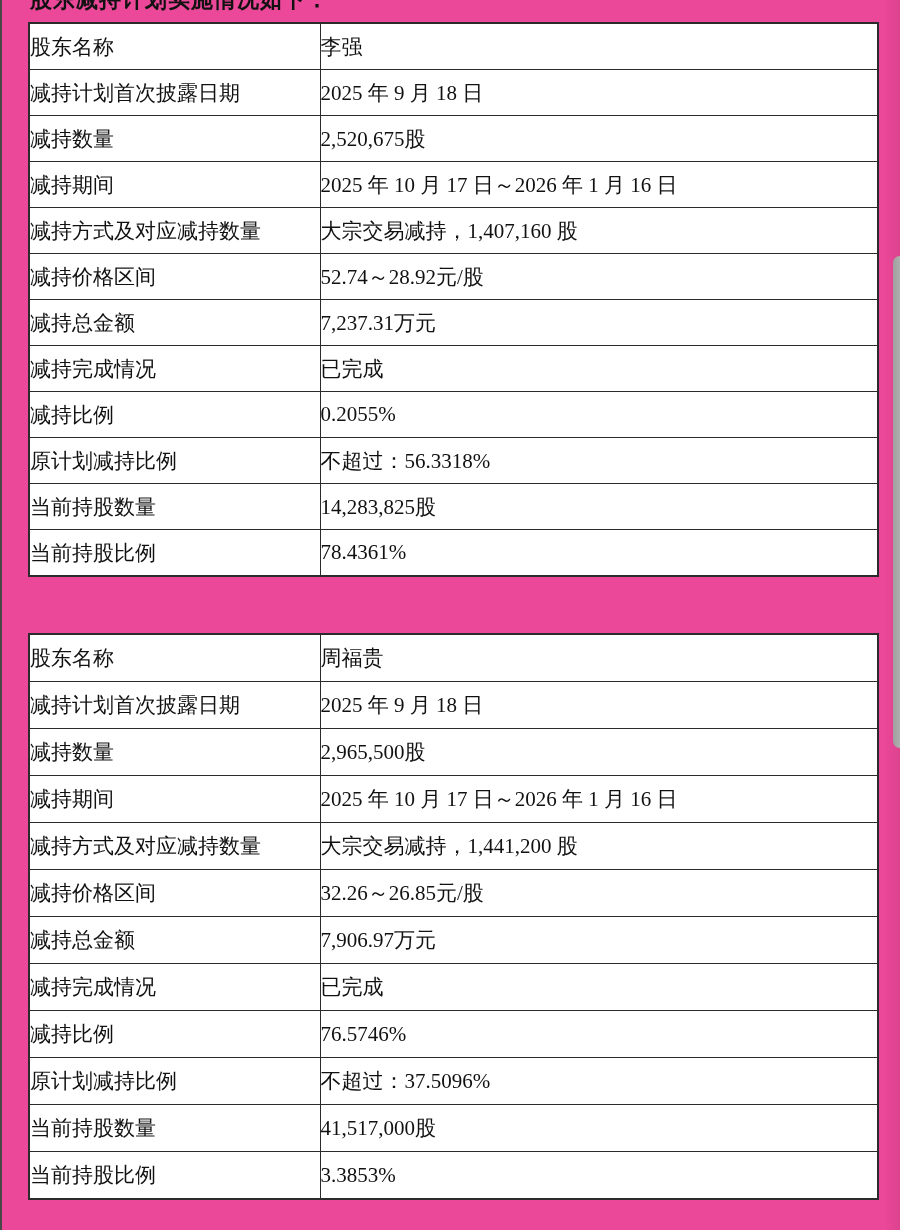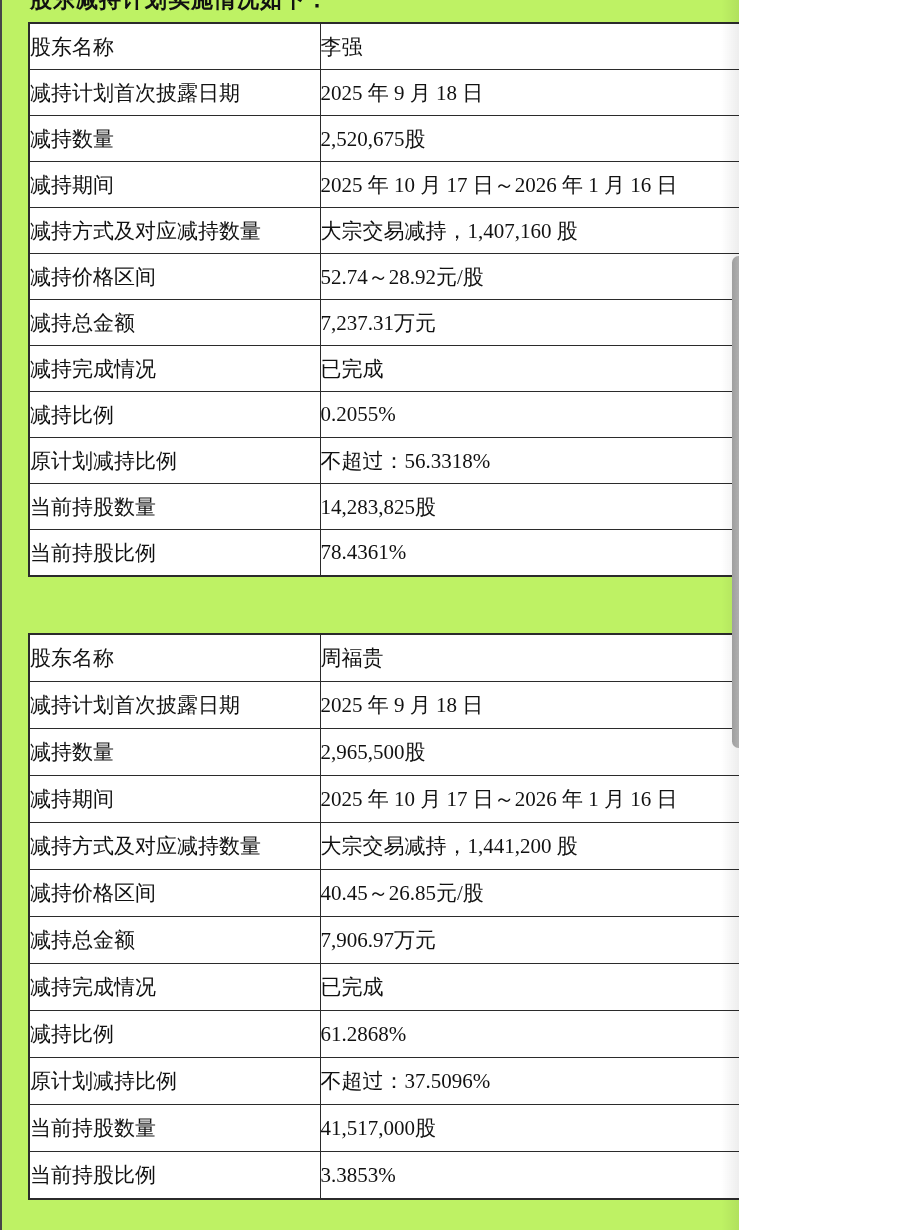--- a/index.html
+++ b/index.html
@@ -1,20 +1,20 @@
 <!DOCTYPE html>
 <html style="--border: #2b2b2b; --text: #111111; --scrollbar_thumb: #bdbdbd; --page_edge: #474747;"><head>
 <meta charset="utf-8">
 <style>
   html, body { margin: 0; padding: 0; }
   #screen {
     position: relative;
-    width: 739px;
+    width: 900px;
     height: 1230px;
-    background: #bef264;
+    background: #ec4899;
     overflow: hidden;
     font-family: "Liberation Serif", "DejaVu Serif", serif;
     color: var(--text, #111111);
   }
   .page-edge-left {
     position: absolute;
     left: 0; top: 0;
     width: 2px; height: 100%;
     background: var(--page_edge, #474747);
   }
@@ -161,33 +161,33 @@
         <tr>
           <td class="label-cell">减持期间</td>
           <td class="value-cell">2025 年 10 月 17 日～2026 年 1 月 16 日</td>
         </tr>
         <tr>
           <td class="label-cell">减持方式及对应减持数量</td>
           <td class="value-cell">大宗交易减持，1,441,200 股</td>
         </tr>
         <tr>
           <td class="label-cell">减持价格区间</td>
-          <td class="value-cell">40.45～26.85元/股</td>
+          <td class="value-cell">32.26～26.85元/股</td>
         </tr>
         <tr>
           <td class="label-cell">减持总金额</td>
           <td class="value-cell">7,906.97万元</td>
         </tr>
         <tr>
           <td class="label-cell">减持完成情况</td>
           <td class="value-cell">已完成</td>
         </tr>
         <tr>
           <td class="label-cell">减持比例</td>
-          <td class="value-cell">61.2868%</td>
+          <td class="value-cell">76.5746%</td>
         </tr>
         <tr>
           <td class="label-cell">原计划减持比例</td>
           <td class="value-cell">不超过：37.5096%</td>
         </tr>
         <tr>
           <td class="label-cell">当前持股数量</td>
           <td class="value-cell">41,517,000股</td>
         </tr>
         <tr>

